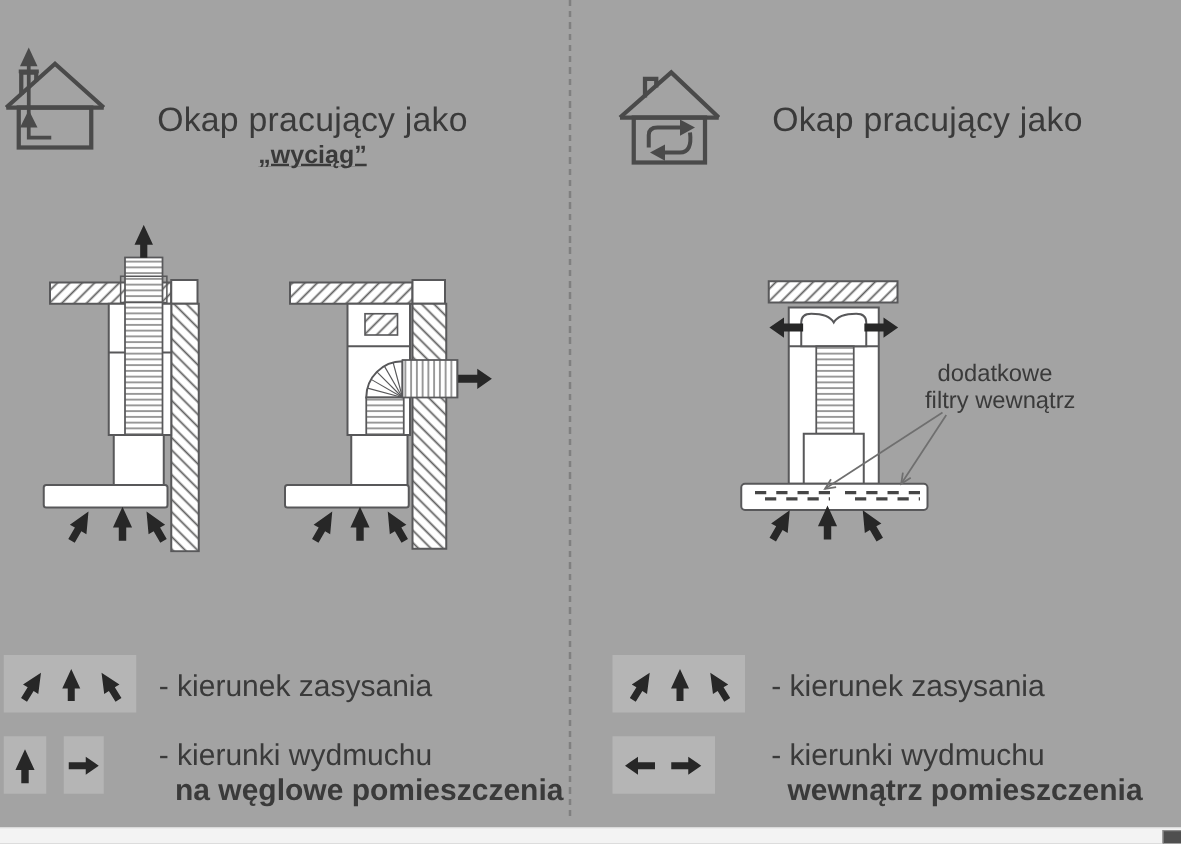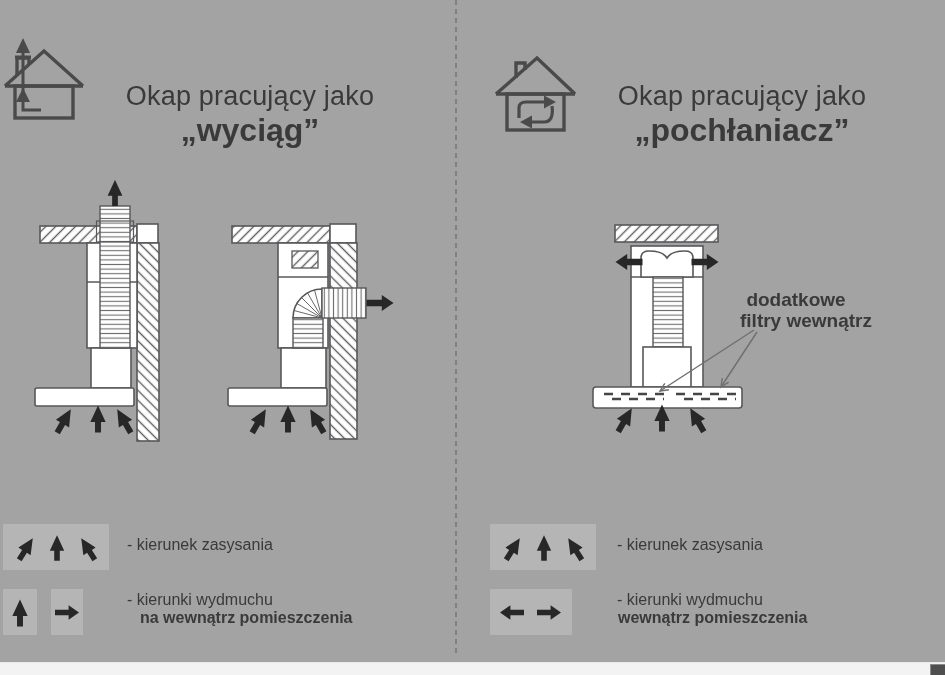--- a/index.html
+++ b/index.html
@@ -13,29 +13,29 @@
   .divider{
     left:455px;top:0;width:2px;height:654px;
     background:repeating-linear-gradient(to bottom,#808080 0 5px,transparent 5px 9px);
   }
   
   .bottom-bar{left:0;top:662px;width:945px;height:13px;background:#f3f3f3;border-top:1px solid #e9e9e9;}
   .corner-mark{left:930px;top:664px;width:15px;height:11px;background:#4f4f4f;box-shadow:inset 1px 1px 0 #8a8a8a;}
   
   .title{width:310px;text-align:center;line-height:1.06;}
   .title .t1{font-size:27px;letter-spacing:0.2px;}
-  .title .t2{font-size:32px;font-weight:bold;margin-top:3px;}
+  .title .t2{font-size:20px;font-weight:bold;margin-top:3px;text-decoration:underline;}
   .title-left{left:95px;top:82px;}
   .title-right{left:587px;top:82px;}
   
   .legend-box{background:#b5b5b5;}
-  .legend-text{font-size:16px;white-space:nowrap;}
+  .legend-text{font-size:24px;white-space:nowrap;}
   .legend-text .bold{font-weight:bold;}
   
-  .diagram-label{left:740px;top:289px;width:112px;text-align:center;font-size:19px;line-height:21px;white-space:nowrap;font-weight:bold;}
+  .diagram-label{left:740px;top:289px;width:112px;text-align:center;font-size:19px;line-height:21px;white-space:nowrap;}
   svg{display:block;}
 </style>
 </head>
 <body>
 
 <div class="canvas">
 
   <svg width="0" height="0" style="position:absolute" aria-hidden="true">
     <defs>
       <pattern id="pat-ceil" width="7" height="7" patternUnits="userSpaceOnUse" patternTransform="rotate(45)">
@@ -138,39 +138,38 @@
       <use href="#arr-up" transform="translate(17,24) scale(0.85)" fill="#272727"></use>
     </svg>
   </div>
   <div class="abs legend-box" style="left:51px;top:589px;width:32px;height:46px">
     <svg width="32" height="46" viewBox="0 0 32 46">
       <use href="#arr-right" transform="translate(16,23.5) scale(0.8)" fill="#272727"></use>
     </svg>
   </div>
   <div class="abs legend-text" style="left:127px;top:591px">
     <div>- kierunki wydmuchu</div>
-    <div class="bold" style="margin-left:13px">na wewnątrz pomieszczenia</div>
+    <div class="bold" style="margin-left:13px">na węglowe pomieszczenia</div>
   </div>
 
   <svg class="abs" style="left:494px;top:46px" width="82" height="90" viewBox="0 0 82 90">
     <g fill="none" stroke="#4a4a4a" stroke-width="3.4">
       <path d="M2,48 L43,12 L81,48"></path>
       <line x1="2" y1="48" x2="81" y2="48"></line>
       <rect x="13" y="48" width="57" height="36"></rect>
       <path d="M22,32 L22,17 L31,17 L31,24"></path>
       <path d="M25,72 L25,62 Q25,56 32,56 L54,56" stroke-width="3.2"></path>
       <path d="M58,60 Q60,76 50,76 L32,76" stroke-width="3.2"></path>
     </g>
     <polygon points="62,56 50,49.5 50,62.5" fill="#4a4a4a"></polygon>
     <polygon points="26,76 38,69.5 38,82.5" fill="#4a4a4a"></polygon>
   </svg>
 
   <div class="abs title title-right">
     <div class="t1">Okap pracujący jako</div>
-    <div class="t2">„pochłaniacz”</div>
   </div>
 
   <svg class="abs" style="left:585px;top:215px" width="200" height="230" viewBox="585 215 200 230">
     <g stroke="#58585a" stroke-width="1.6">
       <rect x="615" y="225" width="103" height="17" fill="url(#pat-ceil)"></rect>
       <rect x="631" y="246" width="72" height="141" fill="#ffffff"></rect>
       <line x1="631" y1="277" x2="703" y2="277"></line>
       <path d="M641,277 L641,258 Q641,251 649,251 Q663,251 667,258 Q671,251 685,251 Q693,251 693,258 L693,277 Z" fill="#ffffff"></path>
       <rect x="653" y="277" width="30" height="70" fill="url(#pat-hstripe)" stroke-width="1.4"></rect>
       <rect x="643" y="347" width="48" height="40" fill="#ffffff"></rect>
@@ -210,19 +209,19 @@
   <div class="abs legend-text" style="left:617px;top:536px">- kierunek zasysania</div>
 
   <div class="abs legend-box" style="left:490px;top:589px;width:82px;height:46px">
     <svg width="82" height="46" viewBox="0 0 82 46">
       <use href="#arr-right" transform="translate(22,23.5) rotate(180) scale(0.8)" fill="#272727"></use>
       <use href="#arr-right" transform="translate(59,23.5) scale(0.8)" fill="#272727"></use>
     </svg>
   </div>
   <div class="abs legend-text" style="left:617px;top:591px">
     <div>- kierunki wydmuchu</div>
-    <div class="bold" style="margin-left:1px">wewnątrz pomieszczenia</div>
+    <div class="bold" style="margin-left:13px">wewnątrz pomieszczenia</div>
   </div>
 
   <div class="abs bottom-bar"></div>
   <div class="abs corner-mark"></div>
 
 </div>
 
 </body></html>

